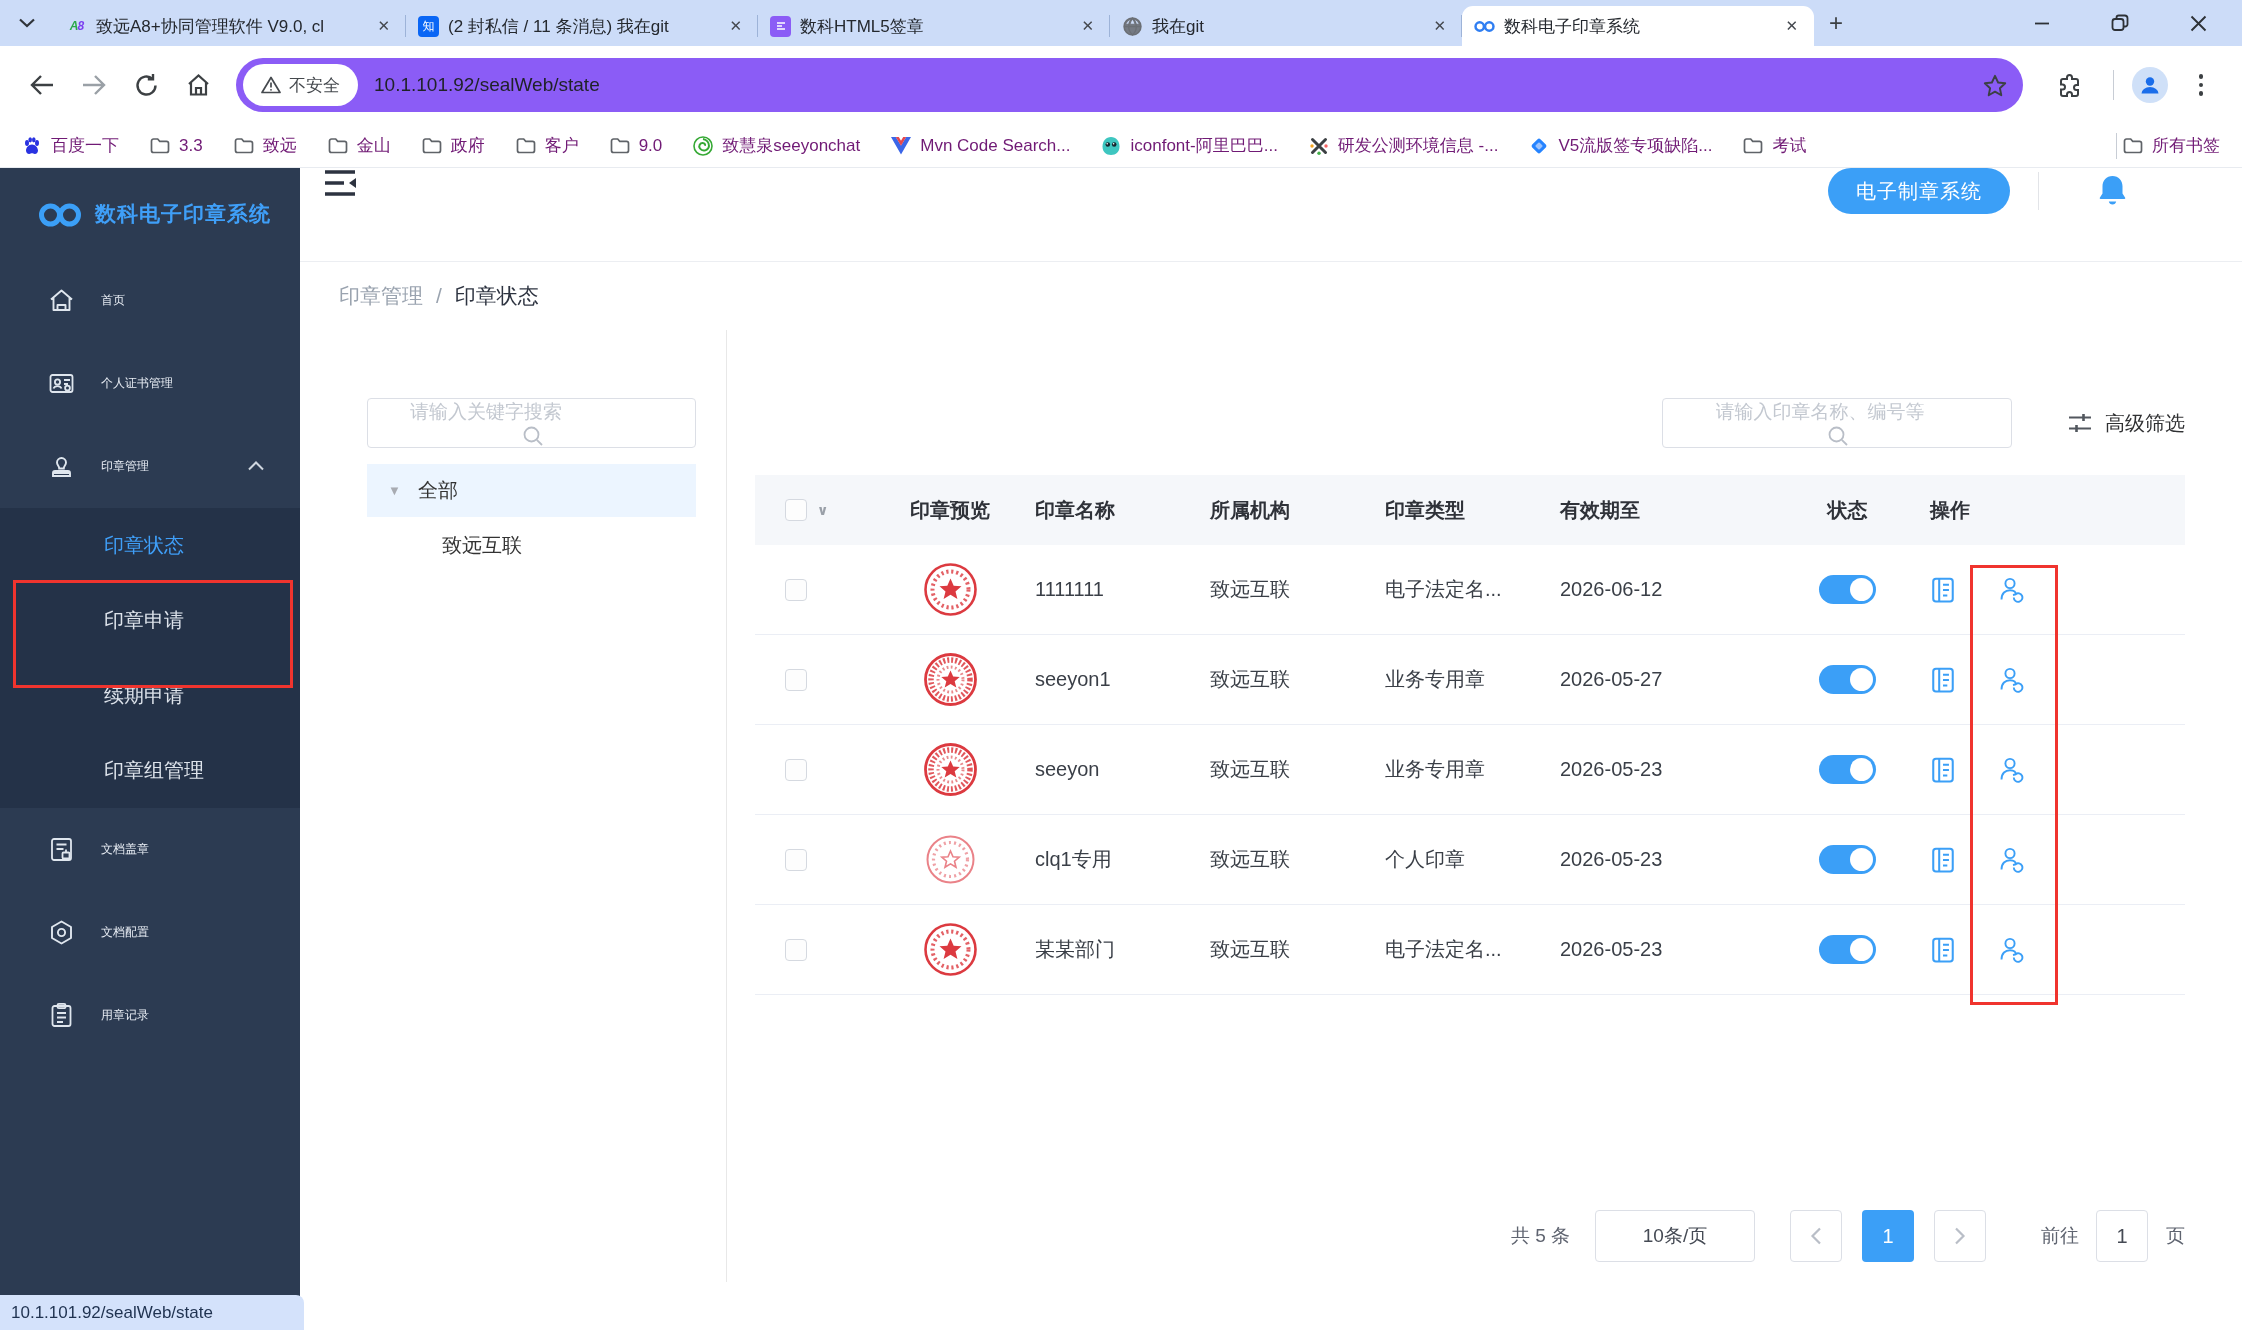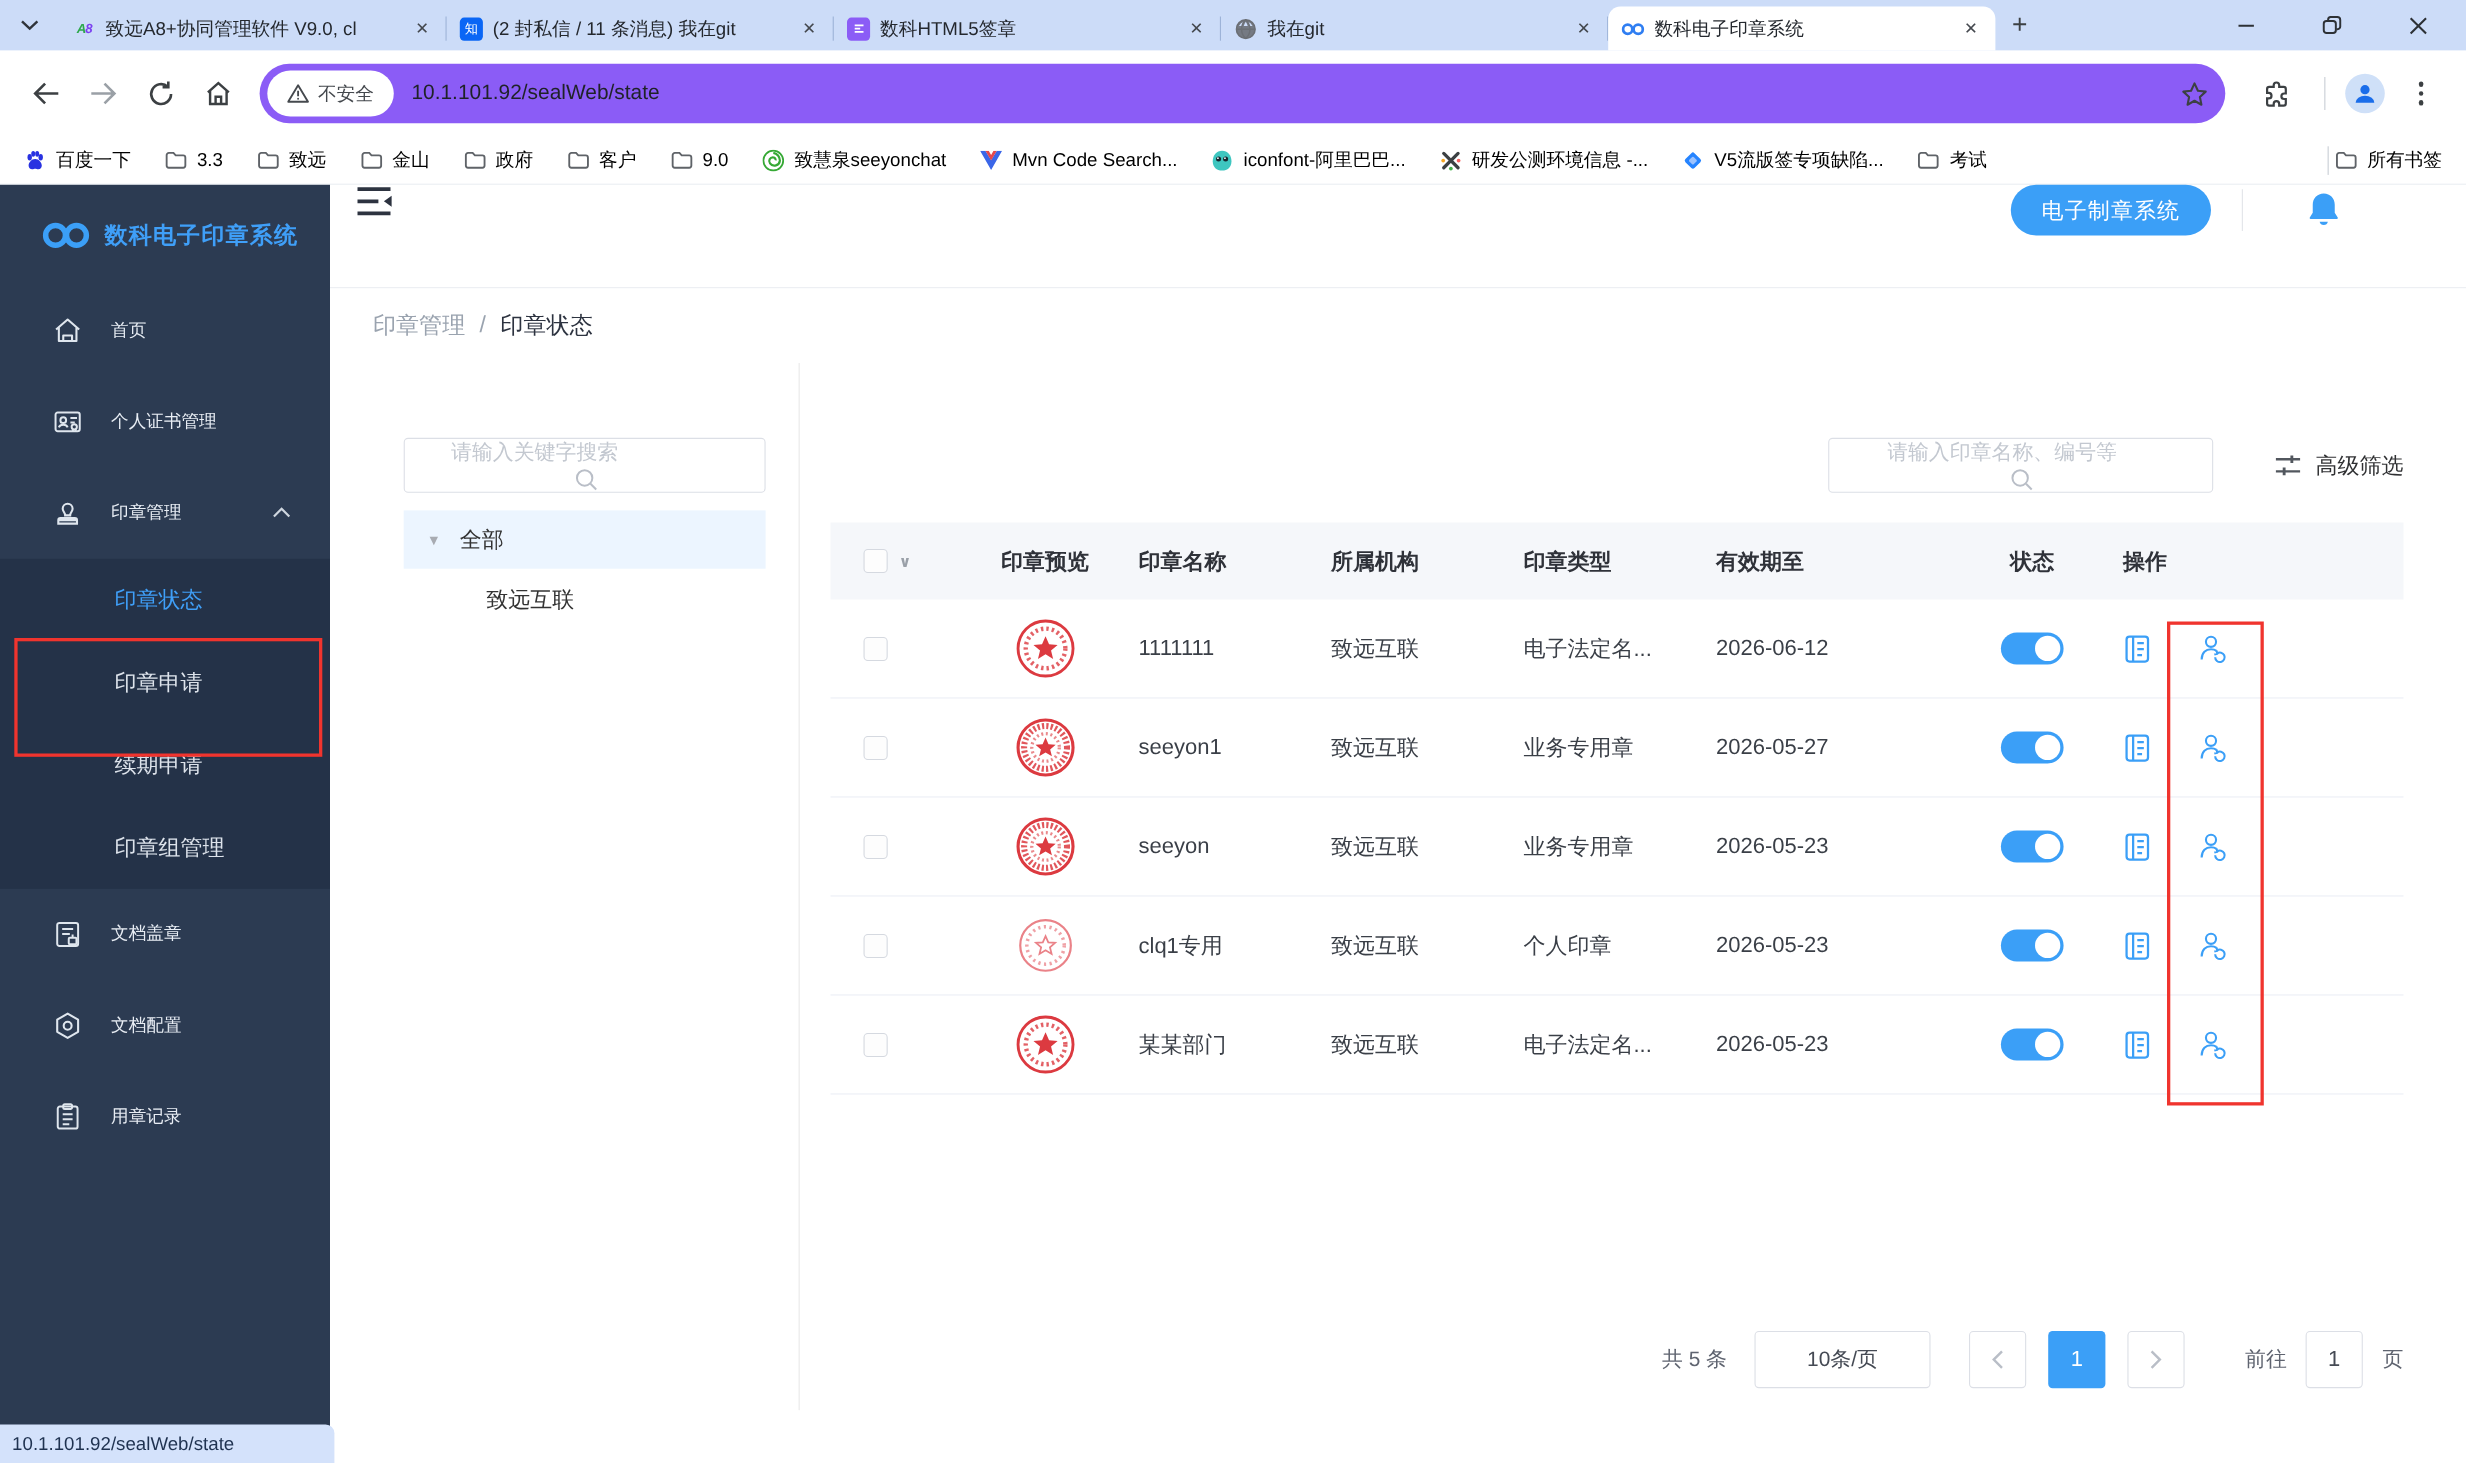--- a/index.html
+++ b/index.html
@@ -33,33 +33,33 @@
 .omnibox{flex:1;height:54px;margin:0 10px 0 12px;background:#8b5cf6;border-radius:27px;display:flex;align-items:center;padding:0 8px 0 7px;}
 .sec-chip{height:42px;background:#fff;border-radius:21px;display:flex;align-items:center;gap:8px;padding:0 18px;color:#45494e;font-size:17px;flex:none;}
 .omnibox .url{margin-left:16px;font-size:19px;color:#1f2227;flex:1;}
 .omni-star{width:40px;height:40px;display:flex;align-items:center;justify-content:center;color:#3c4043;flex:none;}
 .toolbar-right{display:flex;align-items:center;gap:18px;padding:0 10px;}
 .tb-divider{width:1px;height:30px;background:#c8cdd5;}
 .avatar{width:36px;height:36px;border-radius:50%;background:#cfe0f8;display:flex;align-items:center;justify-content:center;color:#1a6dea;}
 .menu-dots{width:30px;display:flex;flex-direction:column;align-items:center;gap:4px;}
 .menu-dots i{width:4.5px;height:4.5px;border-radius:50%;background:#3c4043;}
 
-.bookmarksbar{position:absolute;top:124px;left:0;width:2242px;height:44px;background:#fff;display:flex;align-items:center;padding:0 22px;gap:31px;font-size:17px;color:#000000;border-bottom:1px solid #e8ebf0;}
+.bookmarksbar{position:absolute;top:124px;left:0;width:2242px;height:44px;background:#fff;display:flex;align-items:center;padding:0 22px;gap:31px;font-size:17px;color:#701a75;border-bottom:1px solid #e8ebf0;}
 .bm{display:flex;align-items:center;gap:9px;white-space:nowrap;}
 .bm-right{margin-left:auto;display:flex;align-items:center;gap:6px;}
 .bm-sep{width:1px;height:26px;background:#c8cdd5;}
 .bm-ico{width:20px;height:20px;display:flex;align-items:center;justify-content:center;flex:none;}
 
 
 .app{position:absolute;top:168px;left:0;width:2242px;height:1162px;display:flex;}
 .sidebar{width:300px;background:var(--sidebar-bg);flex:none;display:flex;flex-direction:column;color:#e8edf4;}
 .logo-row{height:91px;display:flex;align-items:center;gap:13px;padding-left:38px;flex:none;}
 .logo-mark{color:var(--accent);font-size:40px;font-weight:bold;line-height:1;}
 .logo-text{color:#3f9ff8;font-size:21px;font-weight:bold;letter-spacing:1px;}
-.snav-item{height:83px;display:flex;align-items:center;gap:26px;padding-left:48px;font-size:16px;position:relative;}
+.snav-item{height:83px;display:flex;align-items:center;gap:26px;padding-left:48px;font-size:12px;position:relative;}
 .snav-item .sicon{width:27px;height:27px;color:#dfe6ee;flex:none;}
 .snav-item .chev{position:absolute;right:36px;color:#cfd6df;}
 .submenu{background:var(--sidebar-submenu-bg);}
 .subitem{height:75px;display:flex;align-items:center;padding-left:104px;font-size:20px;color:#dde3eb;}
 .subitem.active{color:#3f9ff8;}
 .status-tip{position:absolute;left:0;bottom:0;width:304px;height:35px;background:#d4e2fb;color:#1f3250;font-size:17px;display:flex;align-items:center;padding-left:11px;border-top-right-radius:8px;z-index:40;}
 
 .main{flex:1;display:flex;flex-direction:column;background:#fff;min-width:0;}
 .topbar{height:94px;flex:none;display:flex;align-items:flex-start;padding:0 114px 0 23px;border-bottom:1px solid #eceef2;}
 .collapse-ico{width:34px;height:30px;color:#2d3340;}

